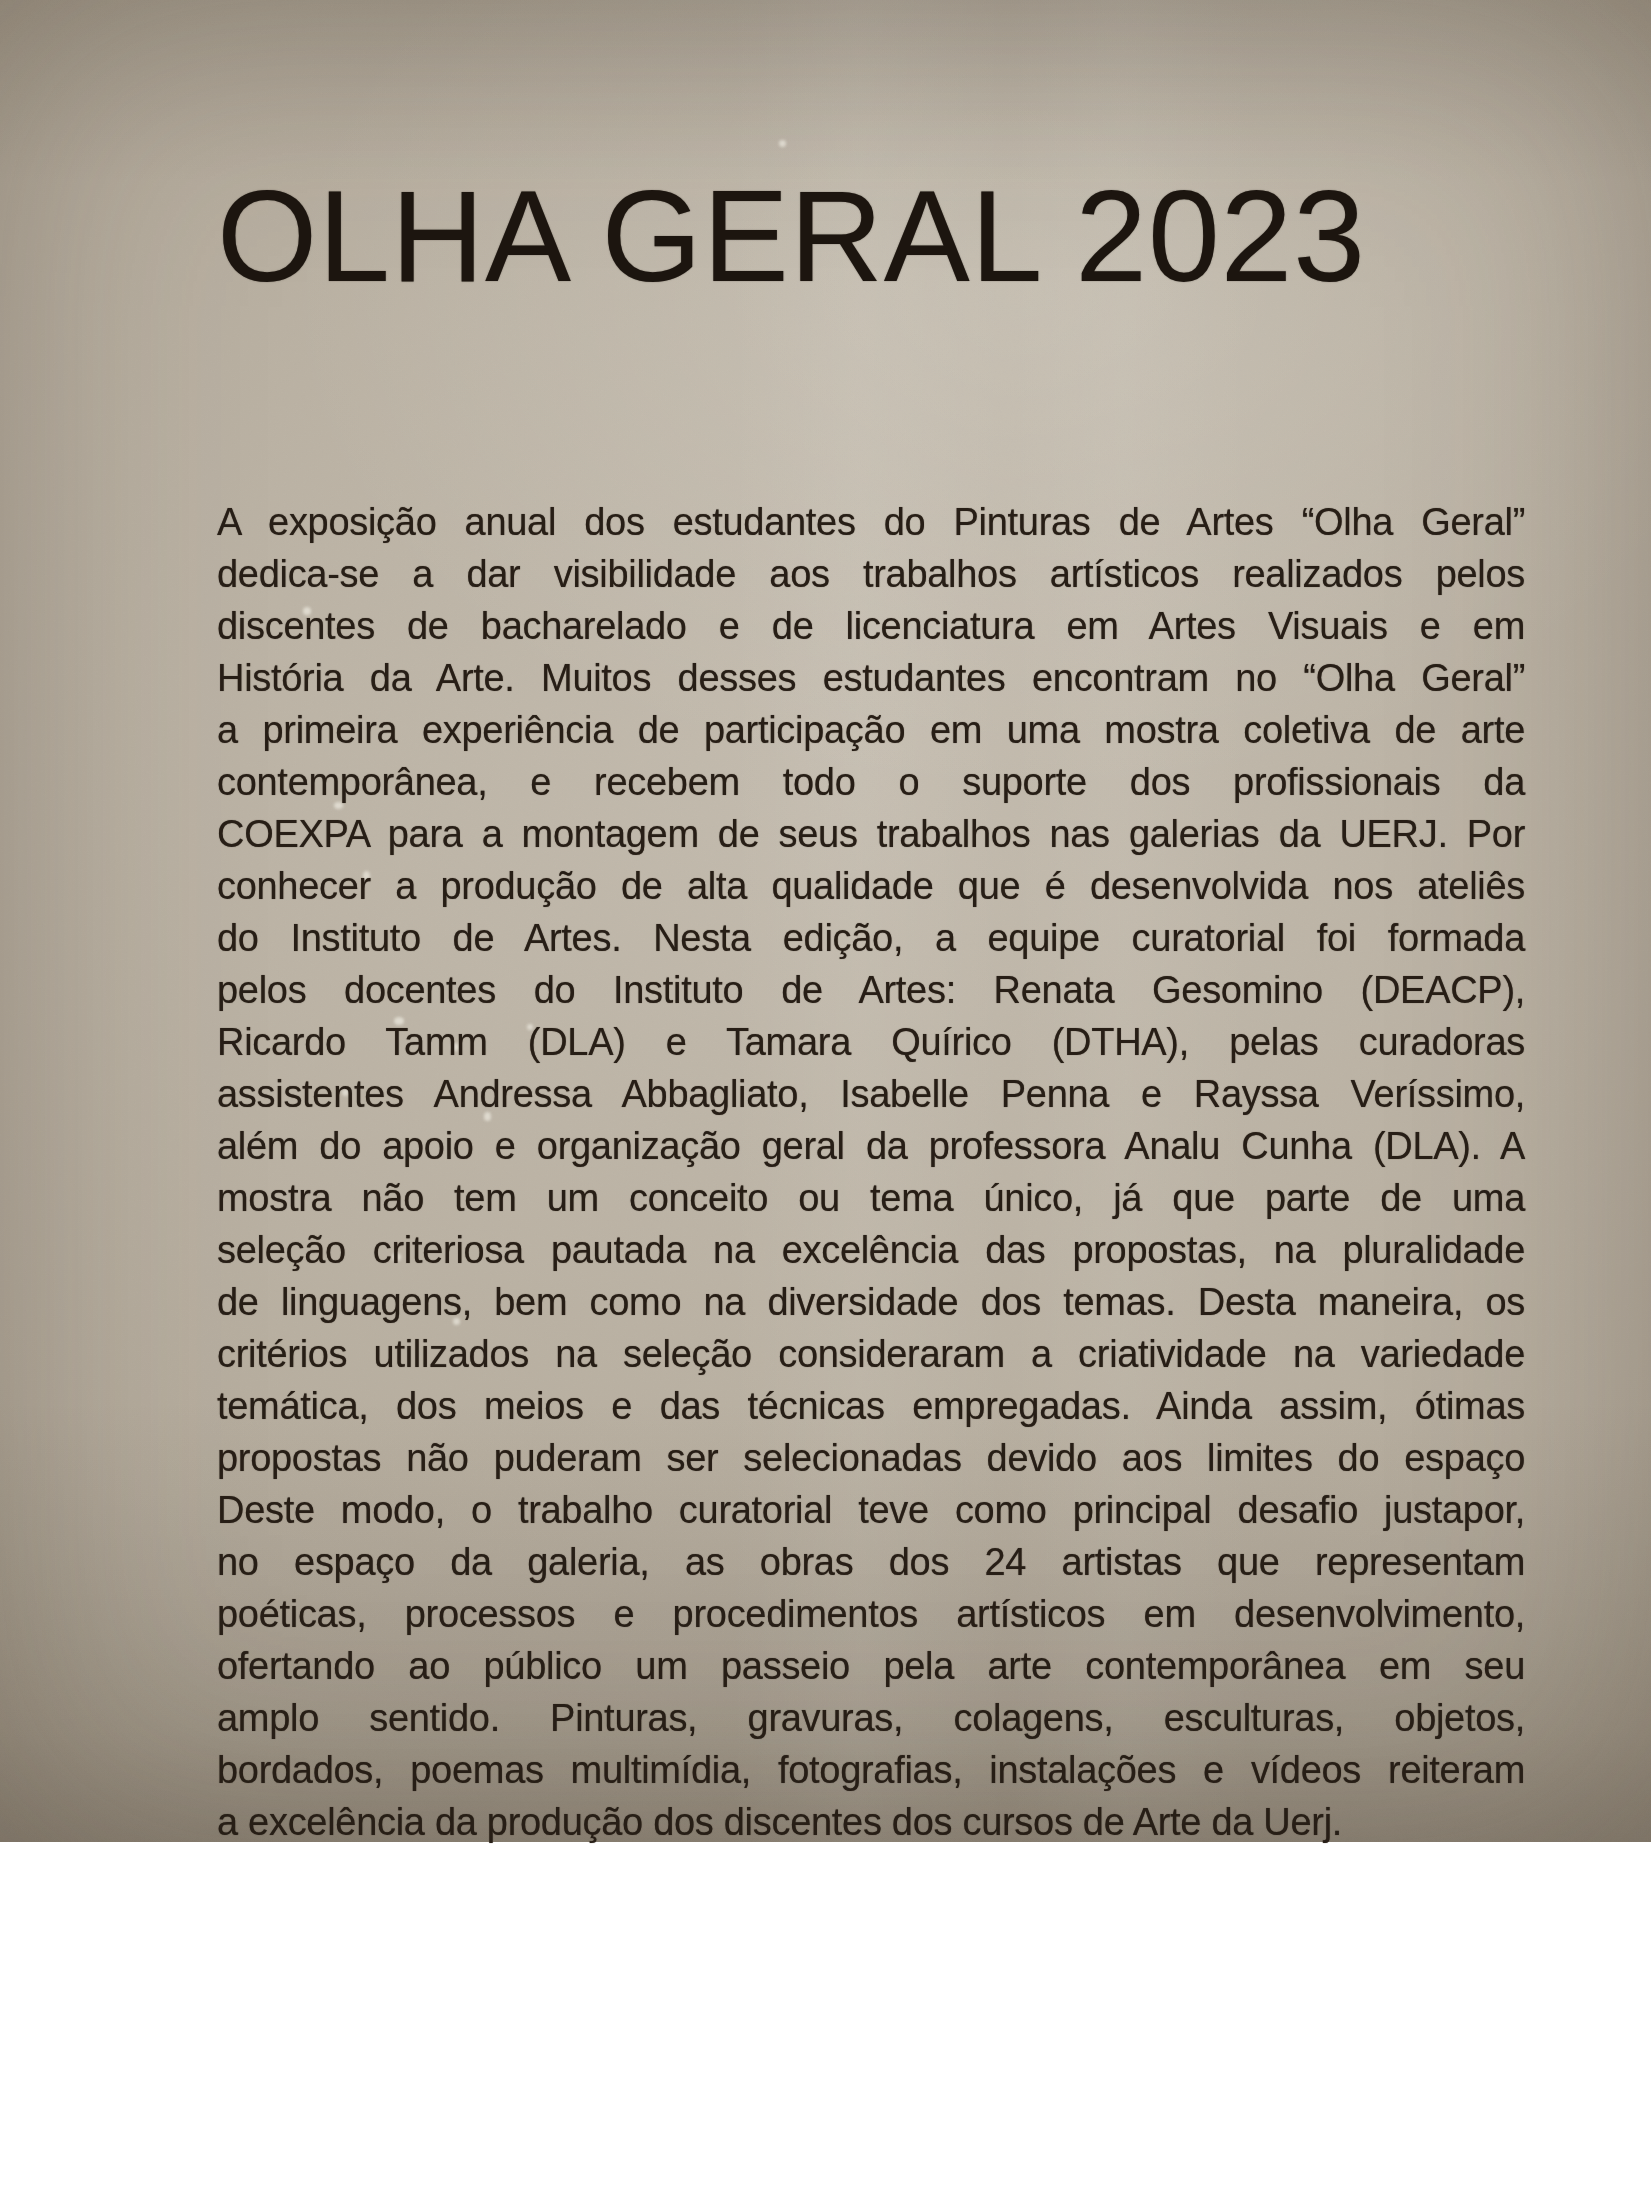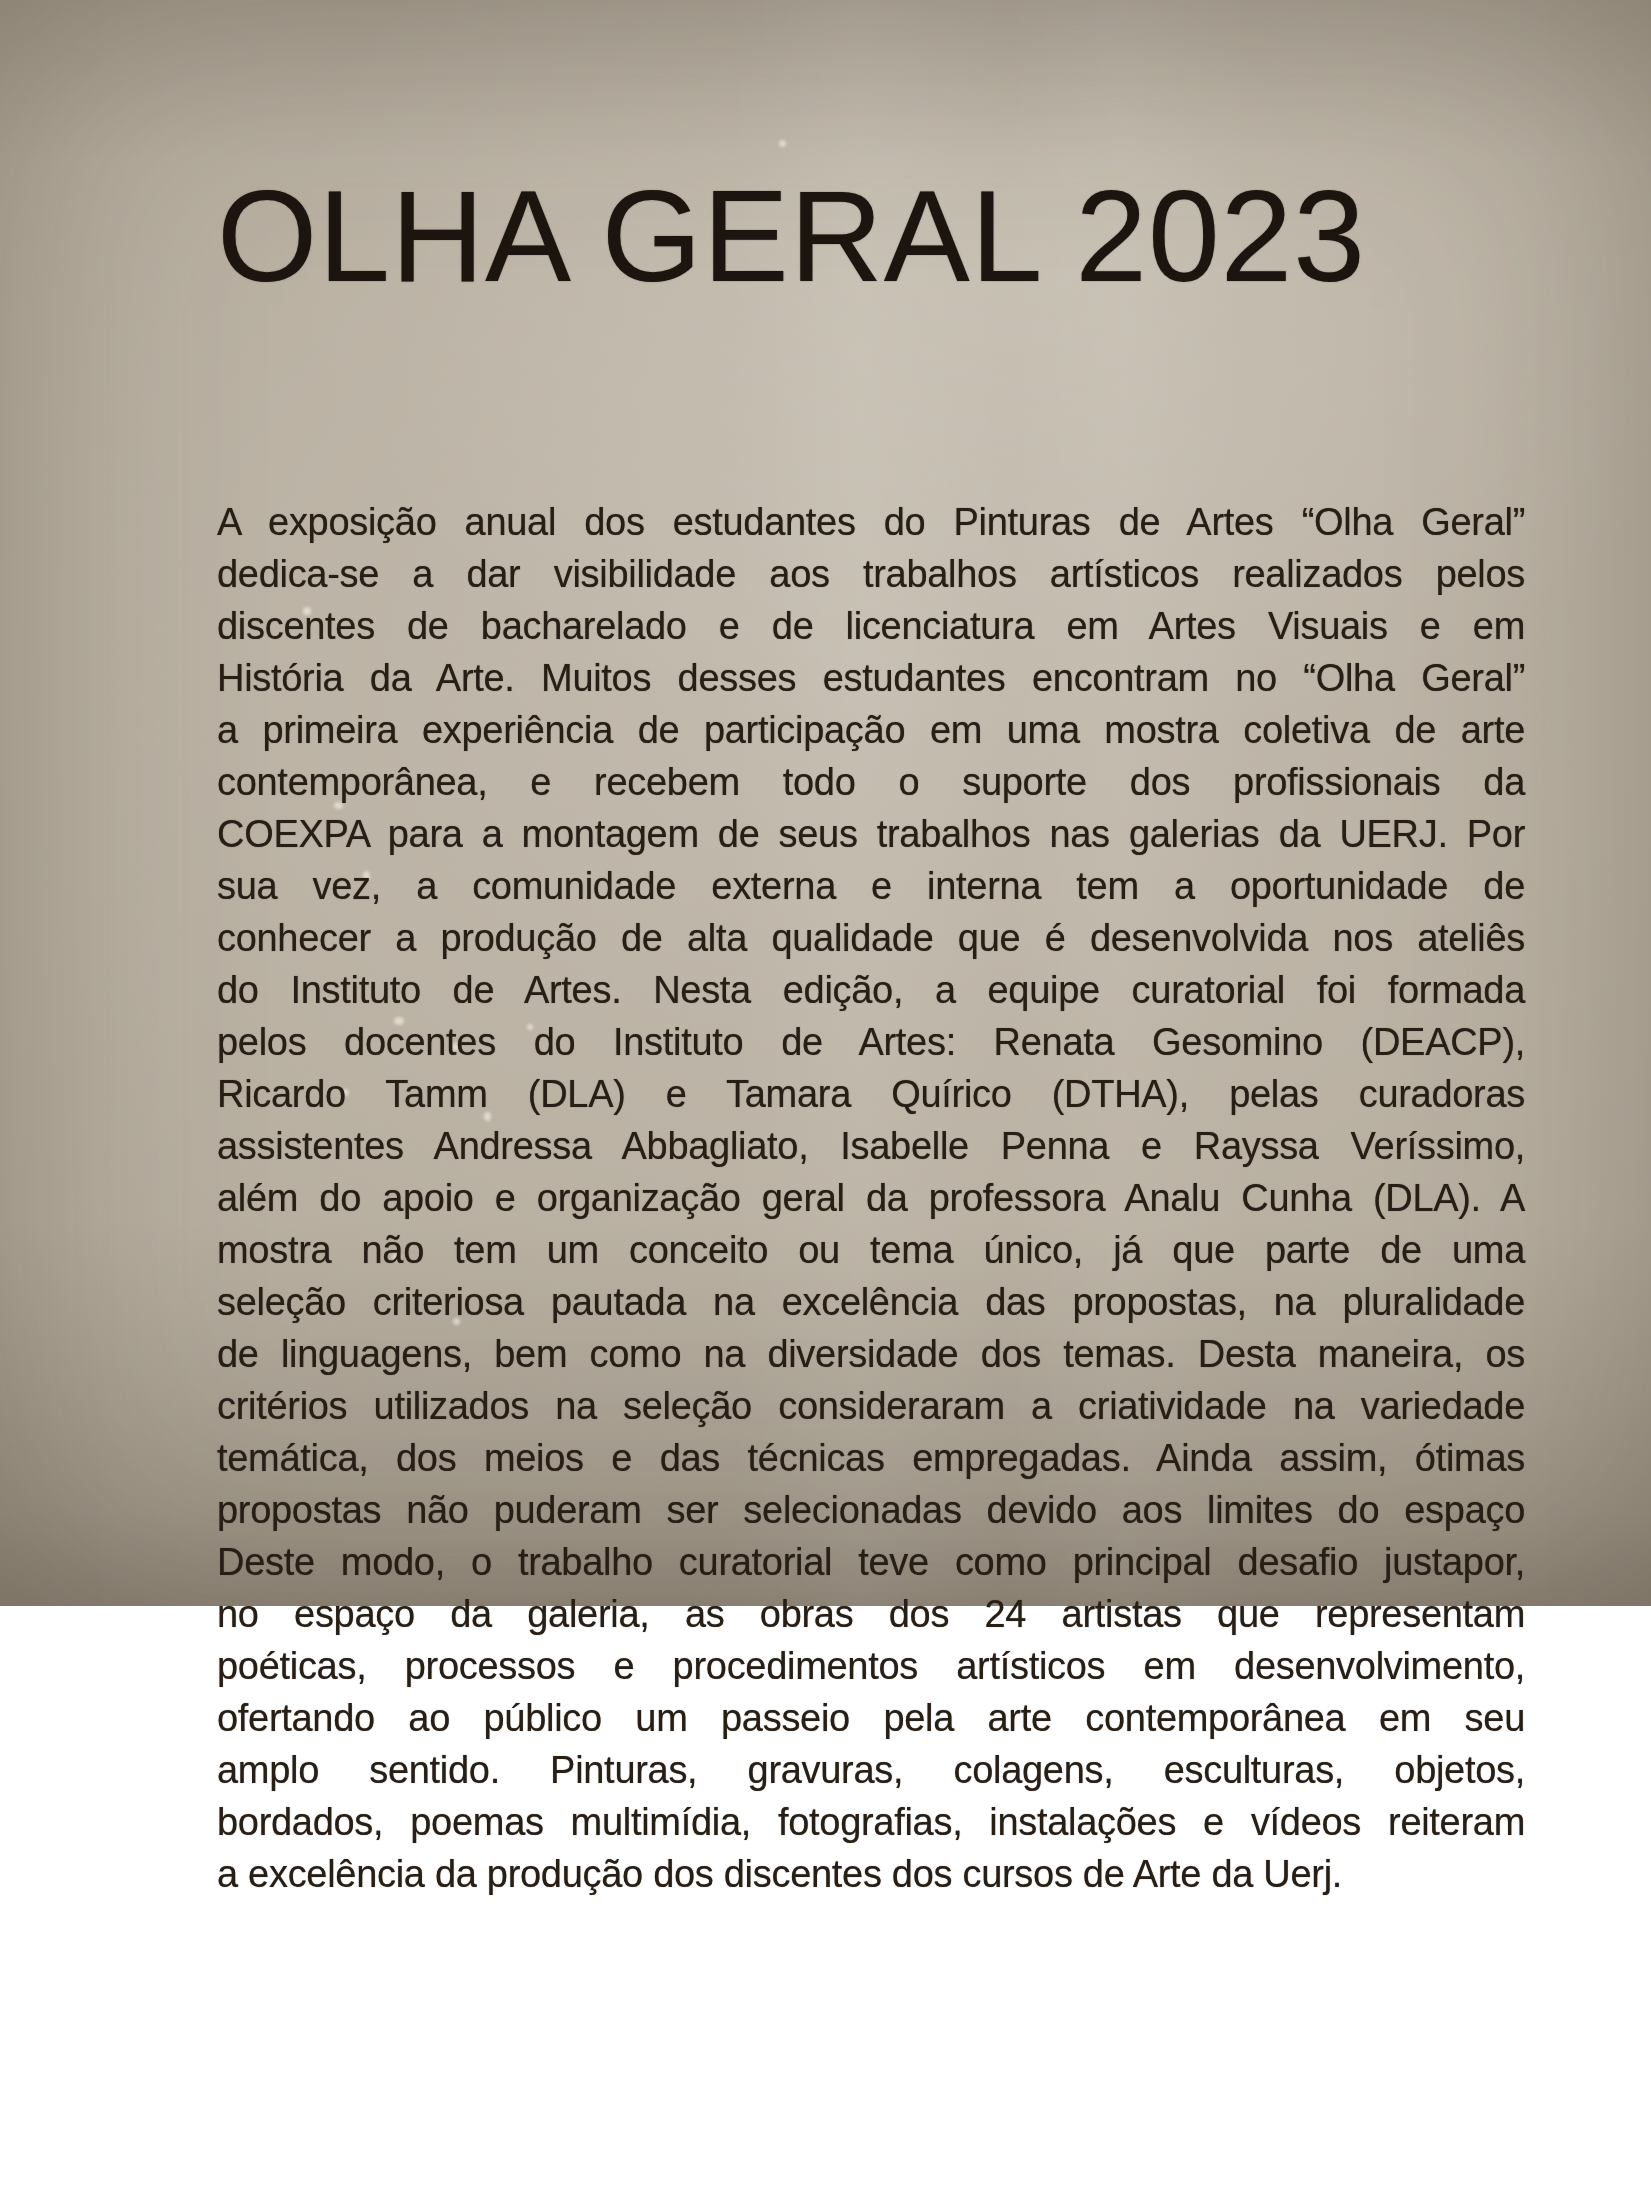--- a/index.html
+++ b/index.html
@@ -10,21 +10,21 @@
   }
   :root {
     --wall-base: #b5ac9d;
     --wall-light: #c3bbae;
     --wall-dark: #a09786;
     --title-ink: #1c150f;
     --body-ink: #271e16;
   }
   .photo {
     position: relative;
-    width: 1652px; height: 1606px;
+    width: 1652px; height: 1842px;
     background:
       radial-gradient(1205px 817px at 62% 16%, rgba(255,255,248,0.16), rgba(255,255,248,0) 62%),
       linear-gradient(90deg, rgba(0,0,0,0) 44%, rgba(255,255,246,0.06) 52%, rgba(0,0,0,0) 61%, rgba(255,255,246,0.05) 68%, rgba(0,0,0,0) 76%),
       linear-gradient(180deg, rgba(55,46,36,0.10) 0%, rgba(0,0,0,0) 10%, rgba(0,0,0,0) 76%, rgba(52,43,33,0.14) 94%, rgba(42,34,26,0.22) 100%),
       radial-gradient(2237px 1721px at 52% 42%, var(--wall-light) 0%, var(--wall-base) 52%, var(--wall-dark) 100%);
     box-shadow: inset 0 0 275px rgba(58,48,34,0.30);
   }
   .grain {
     position: absolute; inset: 0;
     width: 100%; height: 100%;
@@ -100,21 +100,20 @@
     <h1 class="title">OLHA GERAL 2023</h1>
 
     <div class="body-text">
         <div class="line">A exposição anual dos estudantes do Pinturas de Artes “Olha Geral”</div>
         <div class="line">dedica-se a dar visibilidade aos trabalhos artísticos realizados pelos</div>
         <div class="line">discentes de bacharelado e de licenciatura em Artes Visuais e em</div>
         <div class="line">História da Arte. Muitos desses estudantes encontram no “Olha Geral”</div>
         <div class="line">a primeira experiência de participação em uma mostra coletiva de arte</div>
         <div class="line">contemporânea, e recebem todo o suporte dos profissionais da</div>
         <div class="line">COEXPA para a montagem de seus trabalhos nas galerias da UERJ. Por</div>
-        <div class="line">sua vez, a comunidade externa e interna tem a oportunidade de</div>
         <div class="line">conhecer a produção de alta qualidade que é desenvolvida nos ateliês</div>
         <div class="line">do Instituto de Artes. Nesta edição, a equipe curatorial foi formada</div>
         <div class="line">pelos docentes do Instituto de Artes: Renata Gesomino (DEACP),</div>
         <div class="line">Ricardo Tamm (DLA) e Tamara Quírico (DTHA), pelas curadoras</div>
         <div class="line">assistentes Andressa Abbagliato, Isabelle Penna e Rayssa Veríssimo,</div>
         <div class="line">além do apoio e organização geral da professora Analu Cunha (DLA). A</div>
         <div class="line">mostra não tem um conceito ou tema único, já que parte de uma</div>
         <div class="line">seleção criteriosa pautada na excelência das propostas, na pluralidade</div>
         <div class="line">de linguagens, bem como na diversidade dos temas. Desta maneira, os</div>
         <div class="line">critérios utilizados na seleção consideraram a criatividade na variedade</div>

